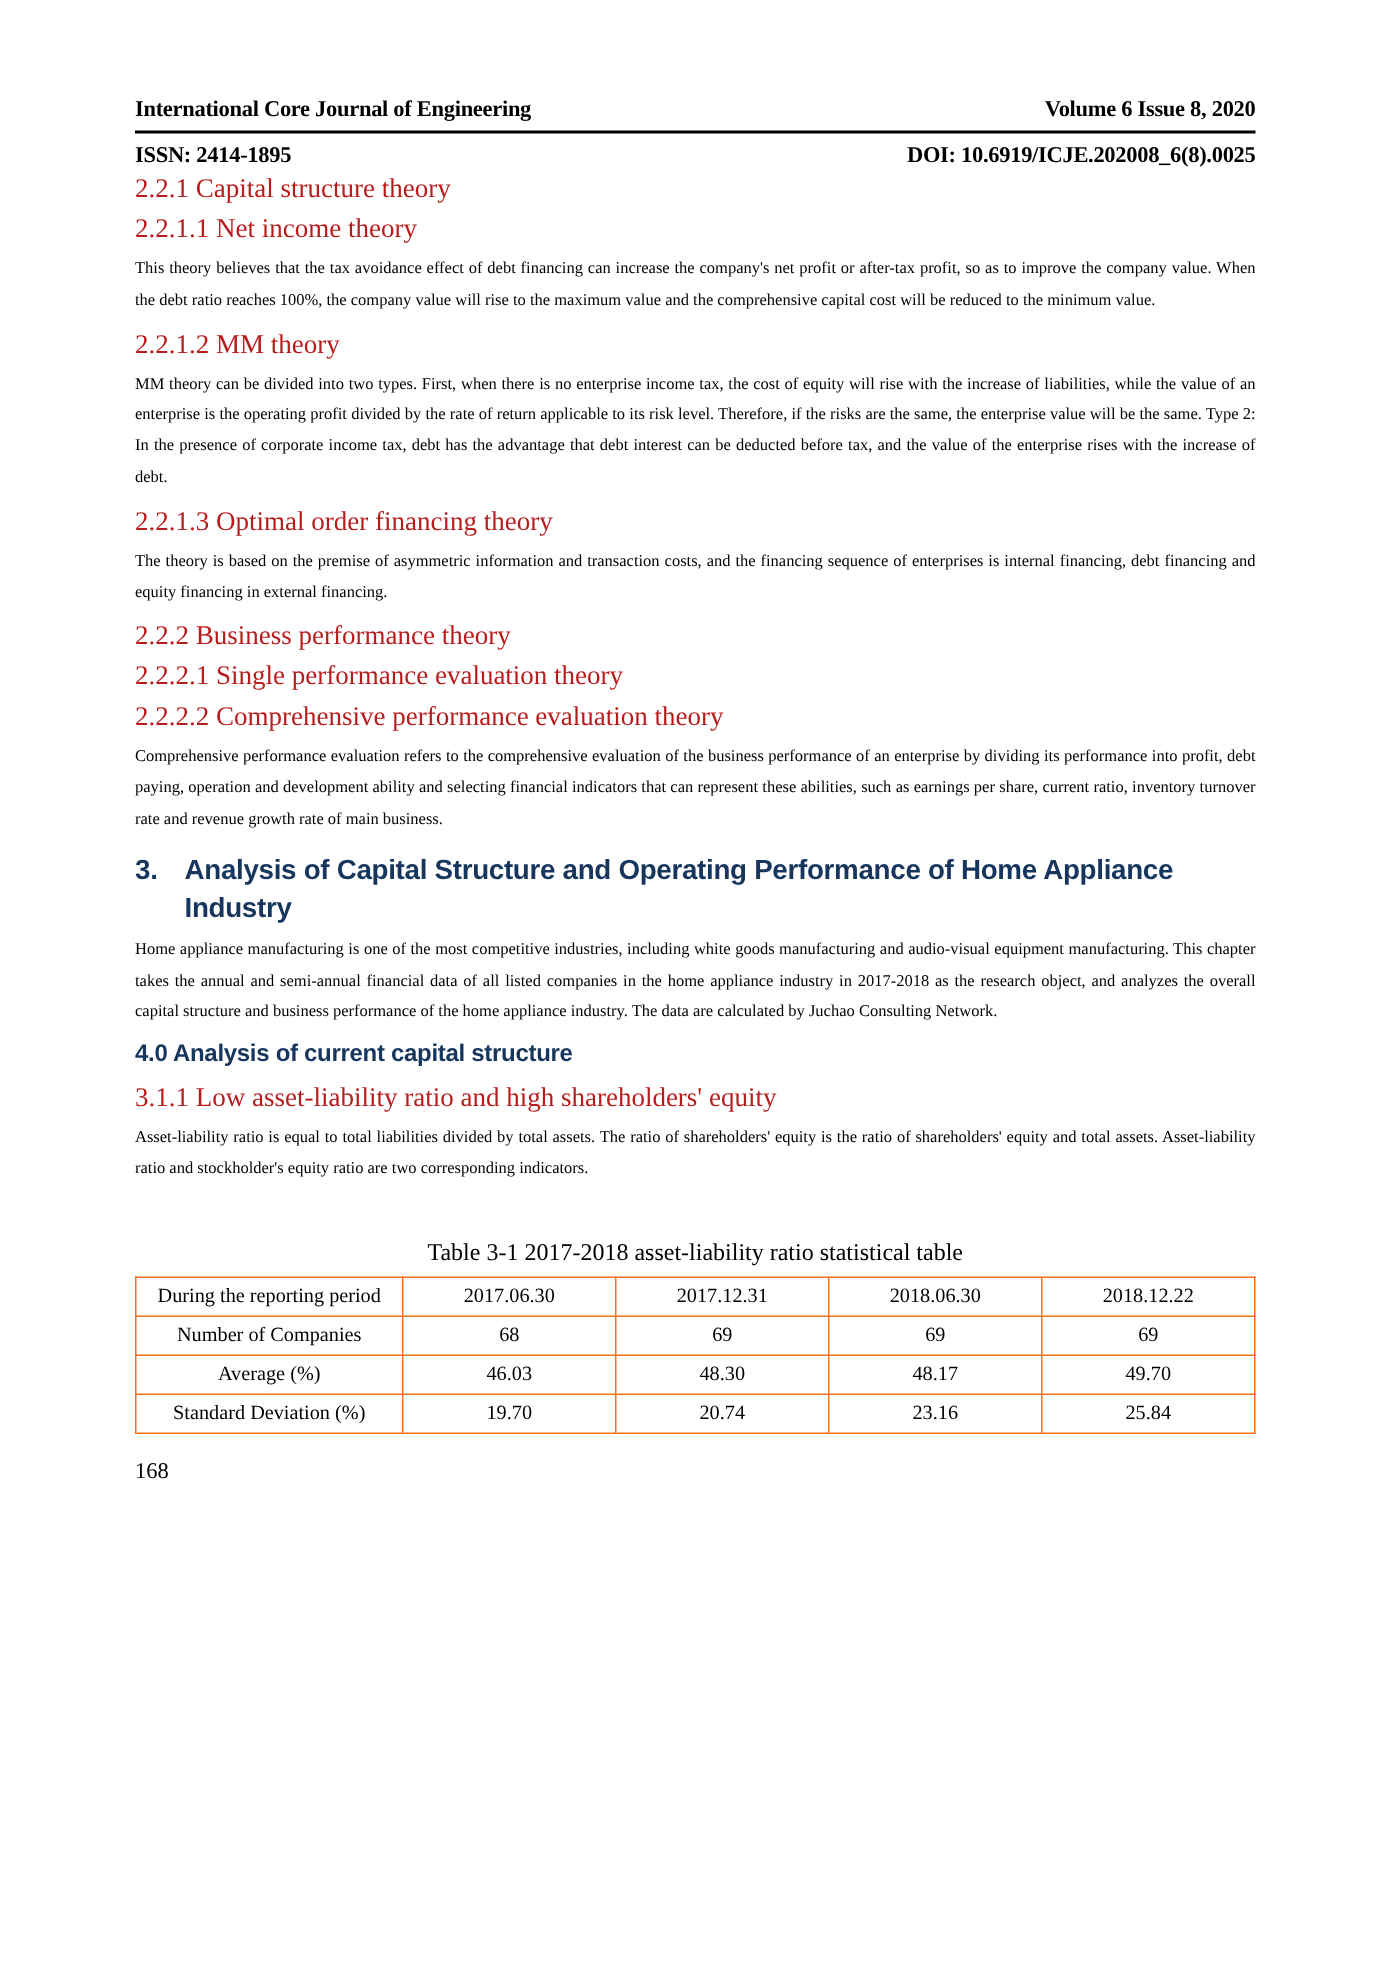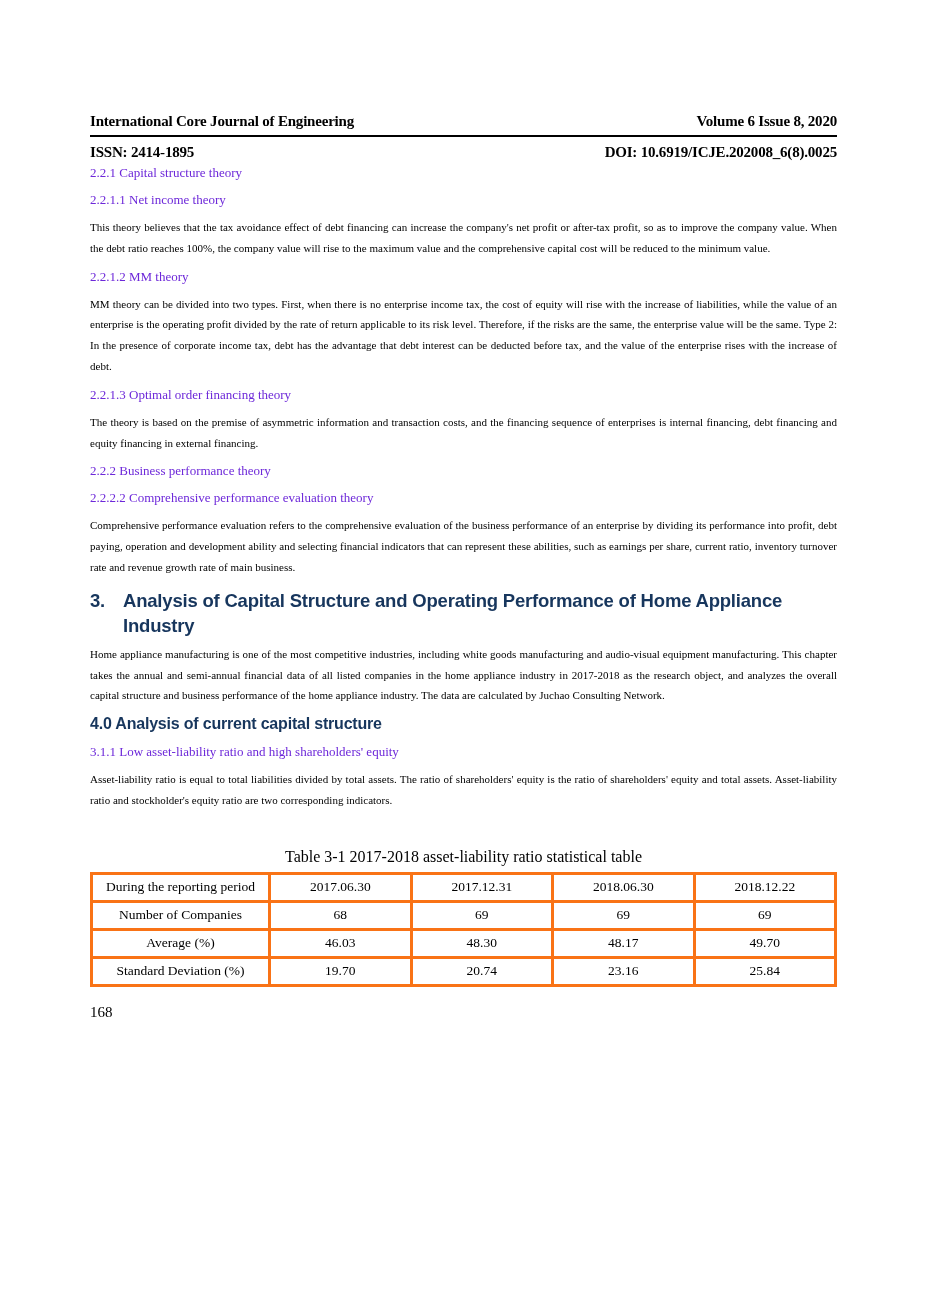--- a/index.html
+++ b/index.html
@@ -3,21 +3,21 @@
 <meta charset="utf-8">
 <style>
   html, body { margin: 0; padding: 0; background: #ffffff; }
   body {
     width: 926px; height: 1309px;
     font-family: "Liberation Serif", serif;
     color: #000000;
     position: relative;
     overflow: hidden;
   }
-  .page { padding: 92px 89px 0 90px; margin-top: 20px; }
+  .page { padding: 64px 89px 0 90px; }
 
   
   .hdr-row {
     display: flex; justify-content: space-between; align-items: baseline;
     font-family: "Liberation Serif", serif;
     font-weight: bold; font-size: 15px; line-height: 18px;
     letter-spacing: -0.2px;
   }
   .hdr-rule { border: none; border-top: 2px solid #000; margin: 5px 0 0 0; }
   .hdr-row2 { margin-top: 6px; }
@@ -26,22 +26,22 @@
   .h-sans {
     font-family: "Liberation Sans", sans-serif;
     font-weight: bold; color: #17365D;
     font-size: 16px; line-height: 18px;
     letter-spacing: -0.2px;
     margin: 9px 0 9px 0;
   }
   .h-first { margin-top: 23px; }
   .h-serif {
     font-family: "Liberation Serif", serif;
-    color: #6d28d9; font-weight: normal;
-    font-size: 13px; line-height: 20px;
+    color: #b91c1c; font-weight: normal;
+    font-size: 18px; line-height: 20px;
     margin: 2px 0 7px 0;
   }
   .h-section {
     font-family: "Liberation Sans", sans-serif;
     font-weight: bold; color: #17365D;
     font-size: 18.5px; line-height: 25px;
     letter-spacing: -0.2px;
     display: flex;
     margin: 10px 0 6px 0;
   }
@@ -61,21 +61,21 @@
     font-size: 16px; line-height: 20px;
     margin: 36px 0 5px 0;
   }
   table.stats {
     width: 100%;
     border-collapse: collapse;
     table-layout: fixed;
     font-size: 13.5px;
   }
   table.stats td {
-    border: 3px solid #f97316;
+    border: 1px solid #f97316;
     text-align: center;
     vertical-align: middle;
     height: 25px;
     padding: 0 4px;
     font-family: "Liberation Serif", serif;
   }
   table.stats col.lbl { width: 178px; }
 
   
   .footer {
@@ -107,20 +107,21 @@
     <div class="h-serif">2.2.1.1 Net income theory</div>
     <p class="body-text">This theory believes that the tax avoidance effect of debt financing can increase the company's net profit or after-tax profit, so as to improve the company value. When the debt ratio reaches 100%, the company value will rise to the maximum value and the comprehensive capital cost will be reduced to the minimum value.</p>
 
     <div class="h-serif">2.2.1.2 MM theory</div>
     <p class="body-text">MM theory can be divided into two types. First, when there is no enterprise income tax, the cost of equity will rise with the increase of liabilities, while the value of an enterprise is the operating profit divided by the rate of return applicable to its risk level. Therefore, if the risks are the same, the enterprise value will be the same. Type 2: In the presence of corporate income tax, debt has the advantage that debt interest can be deducted before tax, and the value of the enterprise rises with the increase of debt.</p>
 
     <div class="h-serif">2.2.1.3 Optimal order financing theory</div>
     <p class="body-text">The theory is based on the premise of asymmetric information and transaction costs, and the financing sequence of enterprises is internal financing, debt financing and equity financing in external financing.</p>
 
     <div class="h-serif">2.2.2 Business performance theory</div>
+    <div class="h-serif">2.2.2.1 Single performance evaluation theory</div>
 
     <div class="h-serif">2.2.2.2 Comprehensive performance evaluation theory</div>
     <p class="body-text">Comprehensive performance evaluation refers to the comprehensive evaluation of the business performance of an enterprise by dividing its performance into profit, debt paying, operation and development ability and selecting financial indicators that can represent these abilities, such as earnings per share, current ratio, inventory turnover rate and revenue growth rate of main business.</p>
 
     <div class="h-section">
       <span class="num">3.</span>
       <span class="ttl">Analysis of Capital Structure and Operating Performance of Home Appliance Industry</span>
     </div>
     <p class="body-text">Home appliance manufacturing is one of the most competitive industries, including white goods manufacturing and audio-visual equipment manufacturing. This chapter takes the annual and semi-annual financial data of all listed companies in the home appliance industry in 2017-2018 as the research object, and analyzes the overall capital structure and business performance of the home appliance industry. The data are calculated by Juchao Consulting Network.</p>
 

